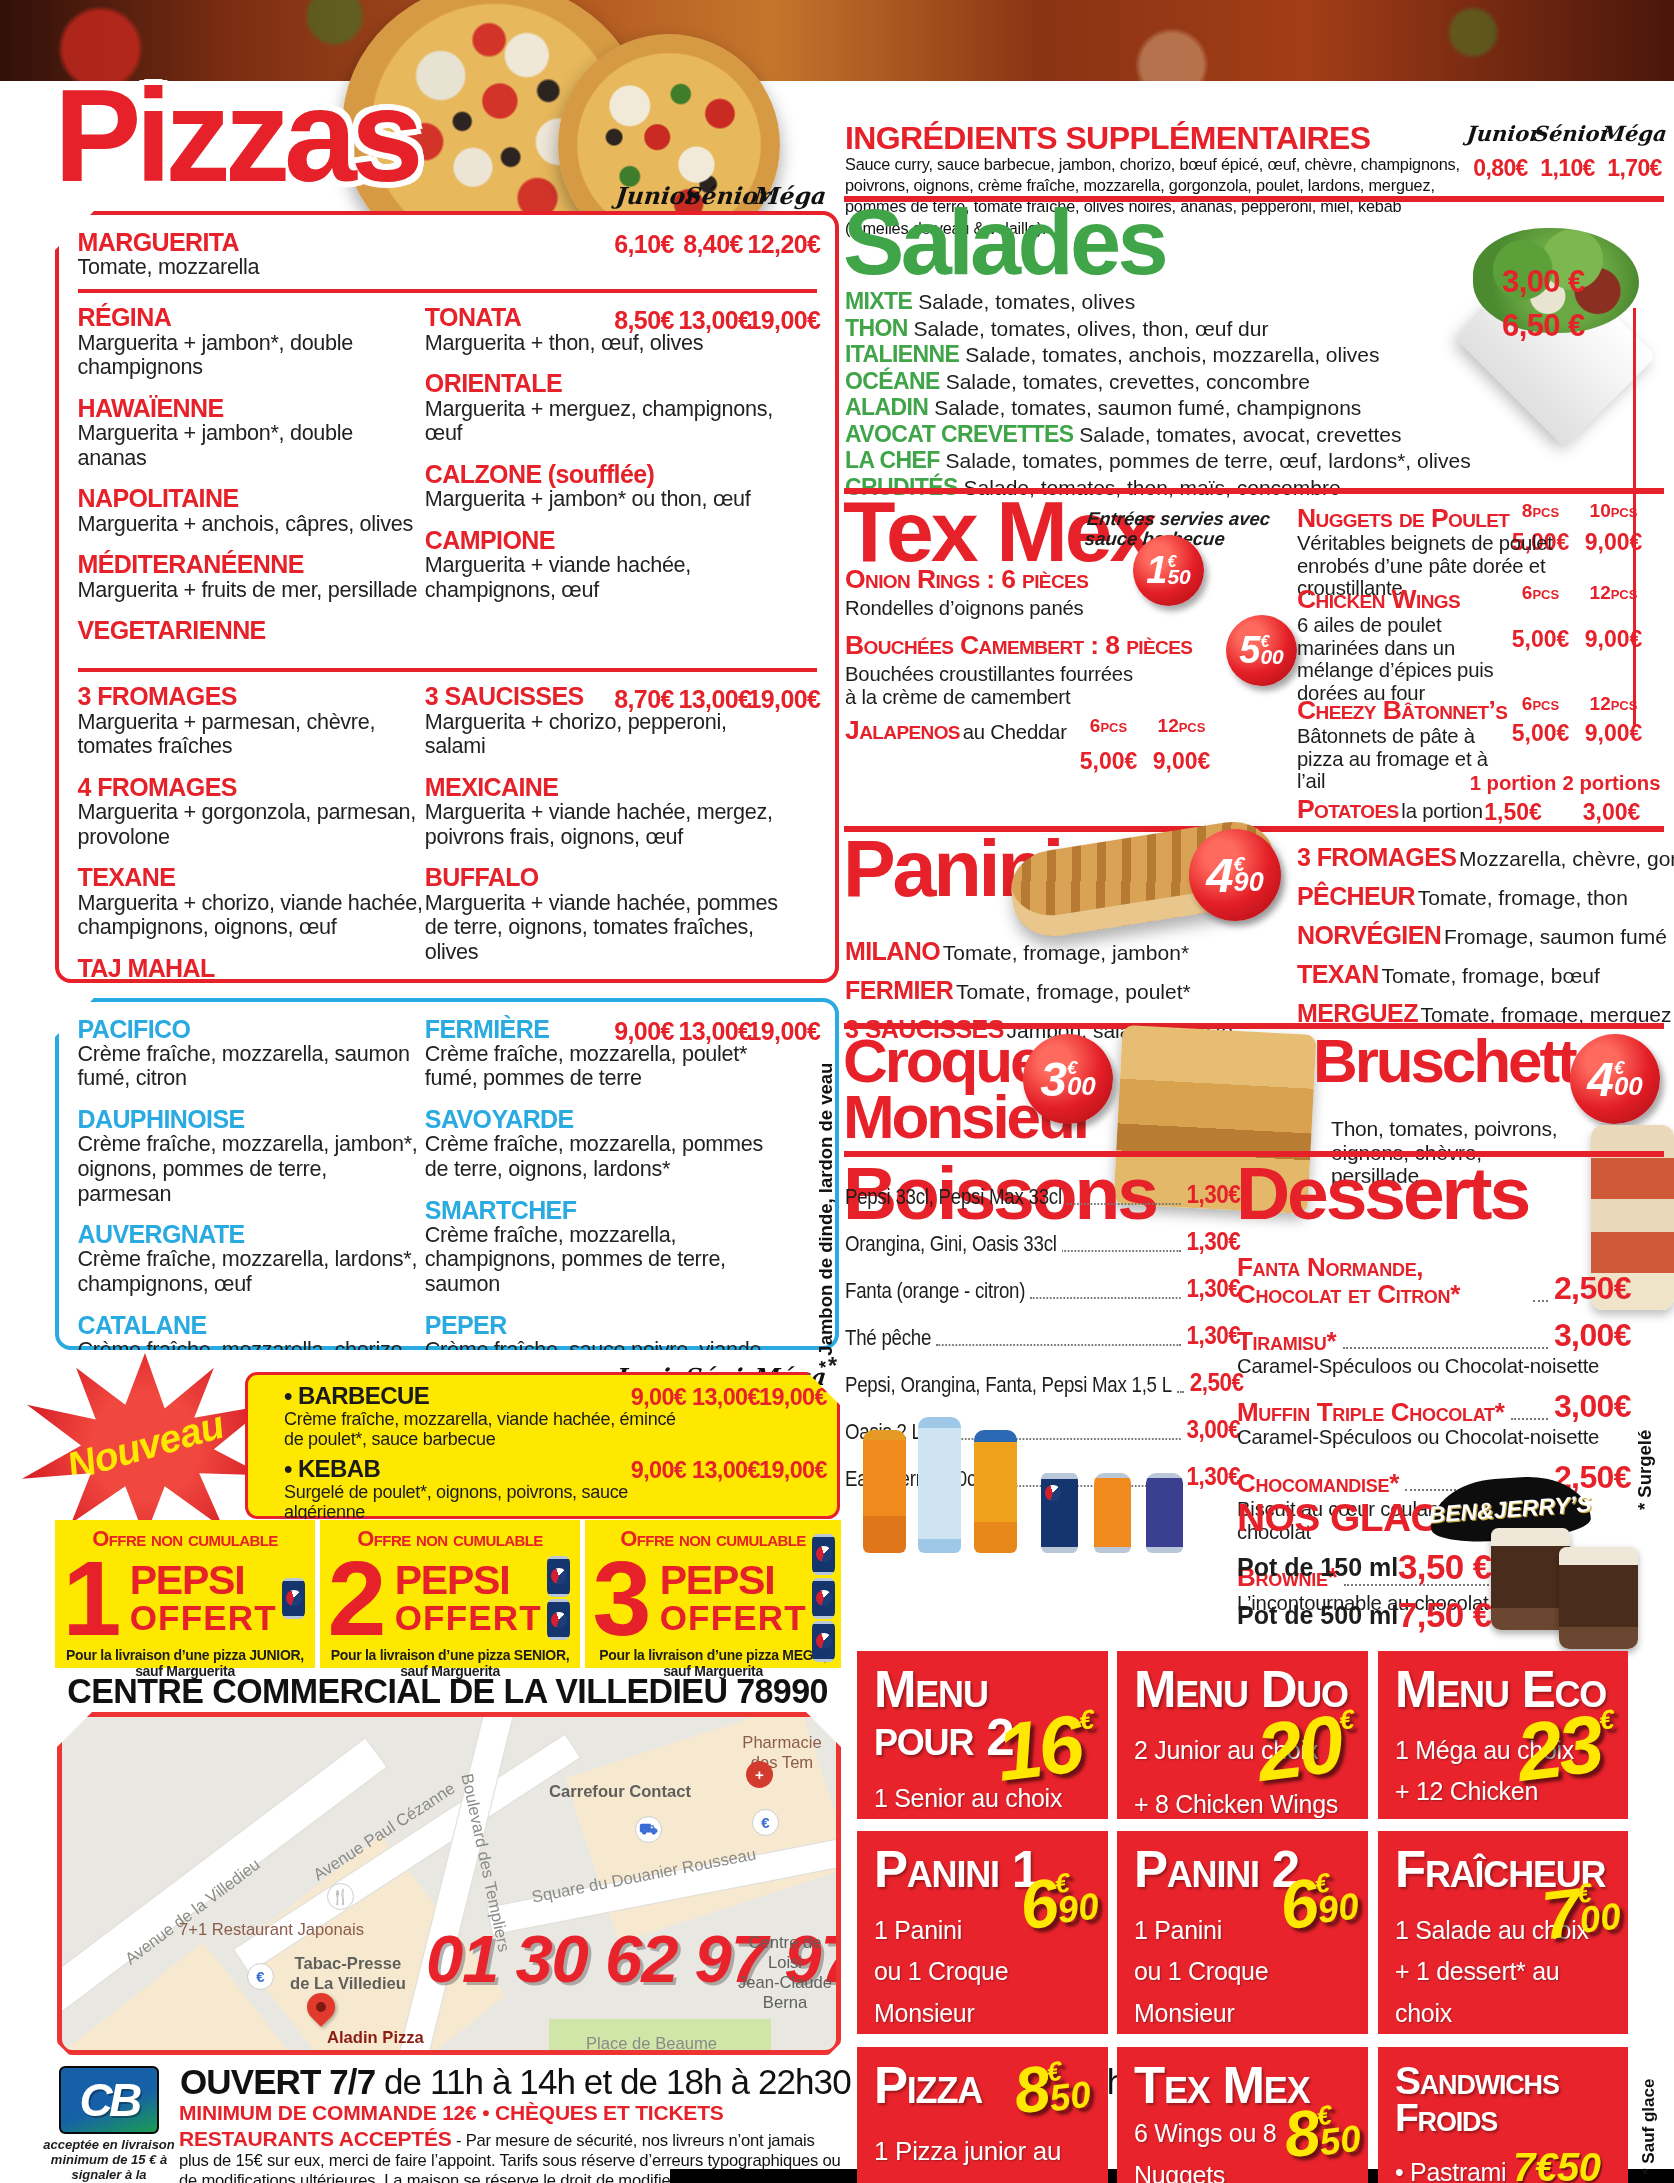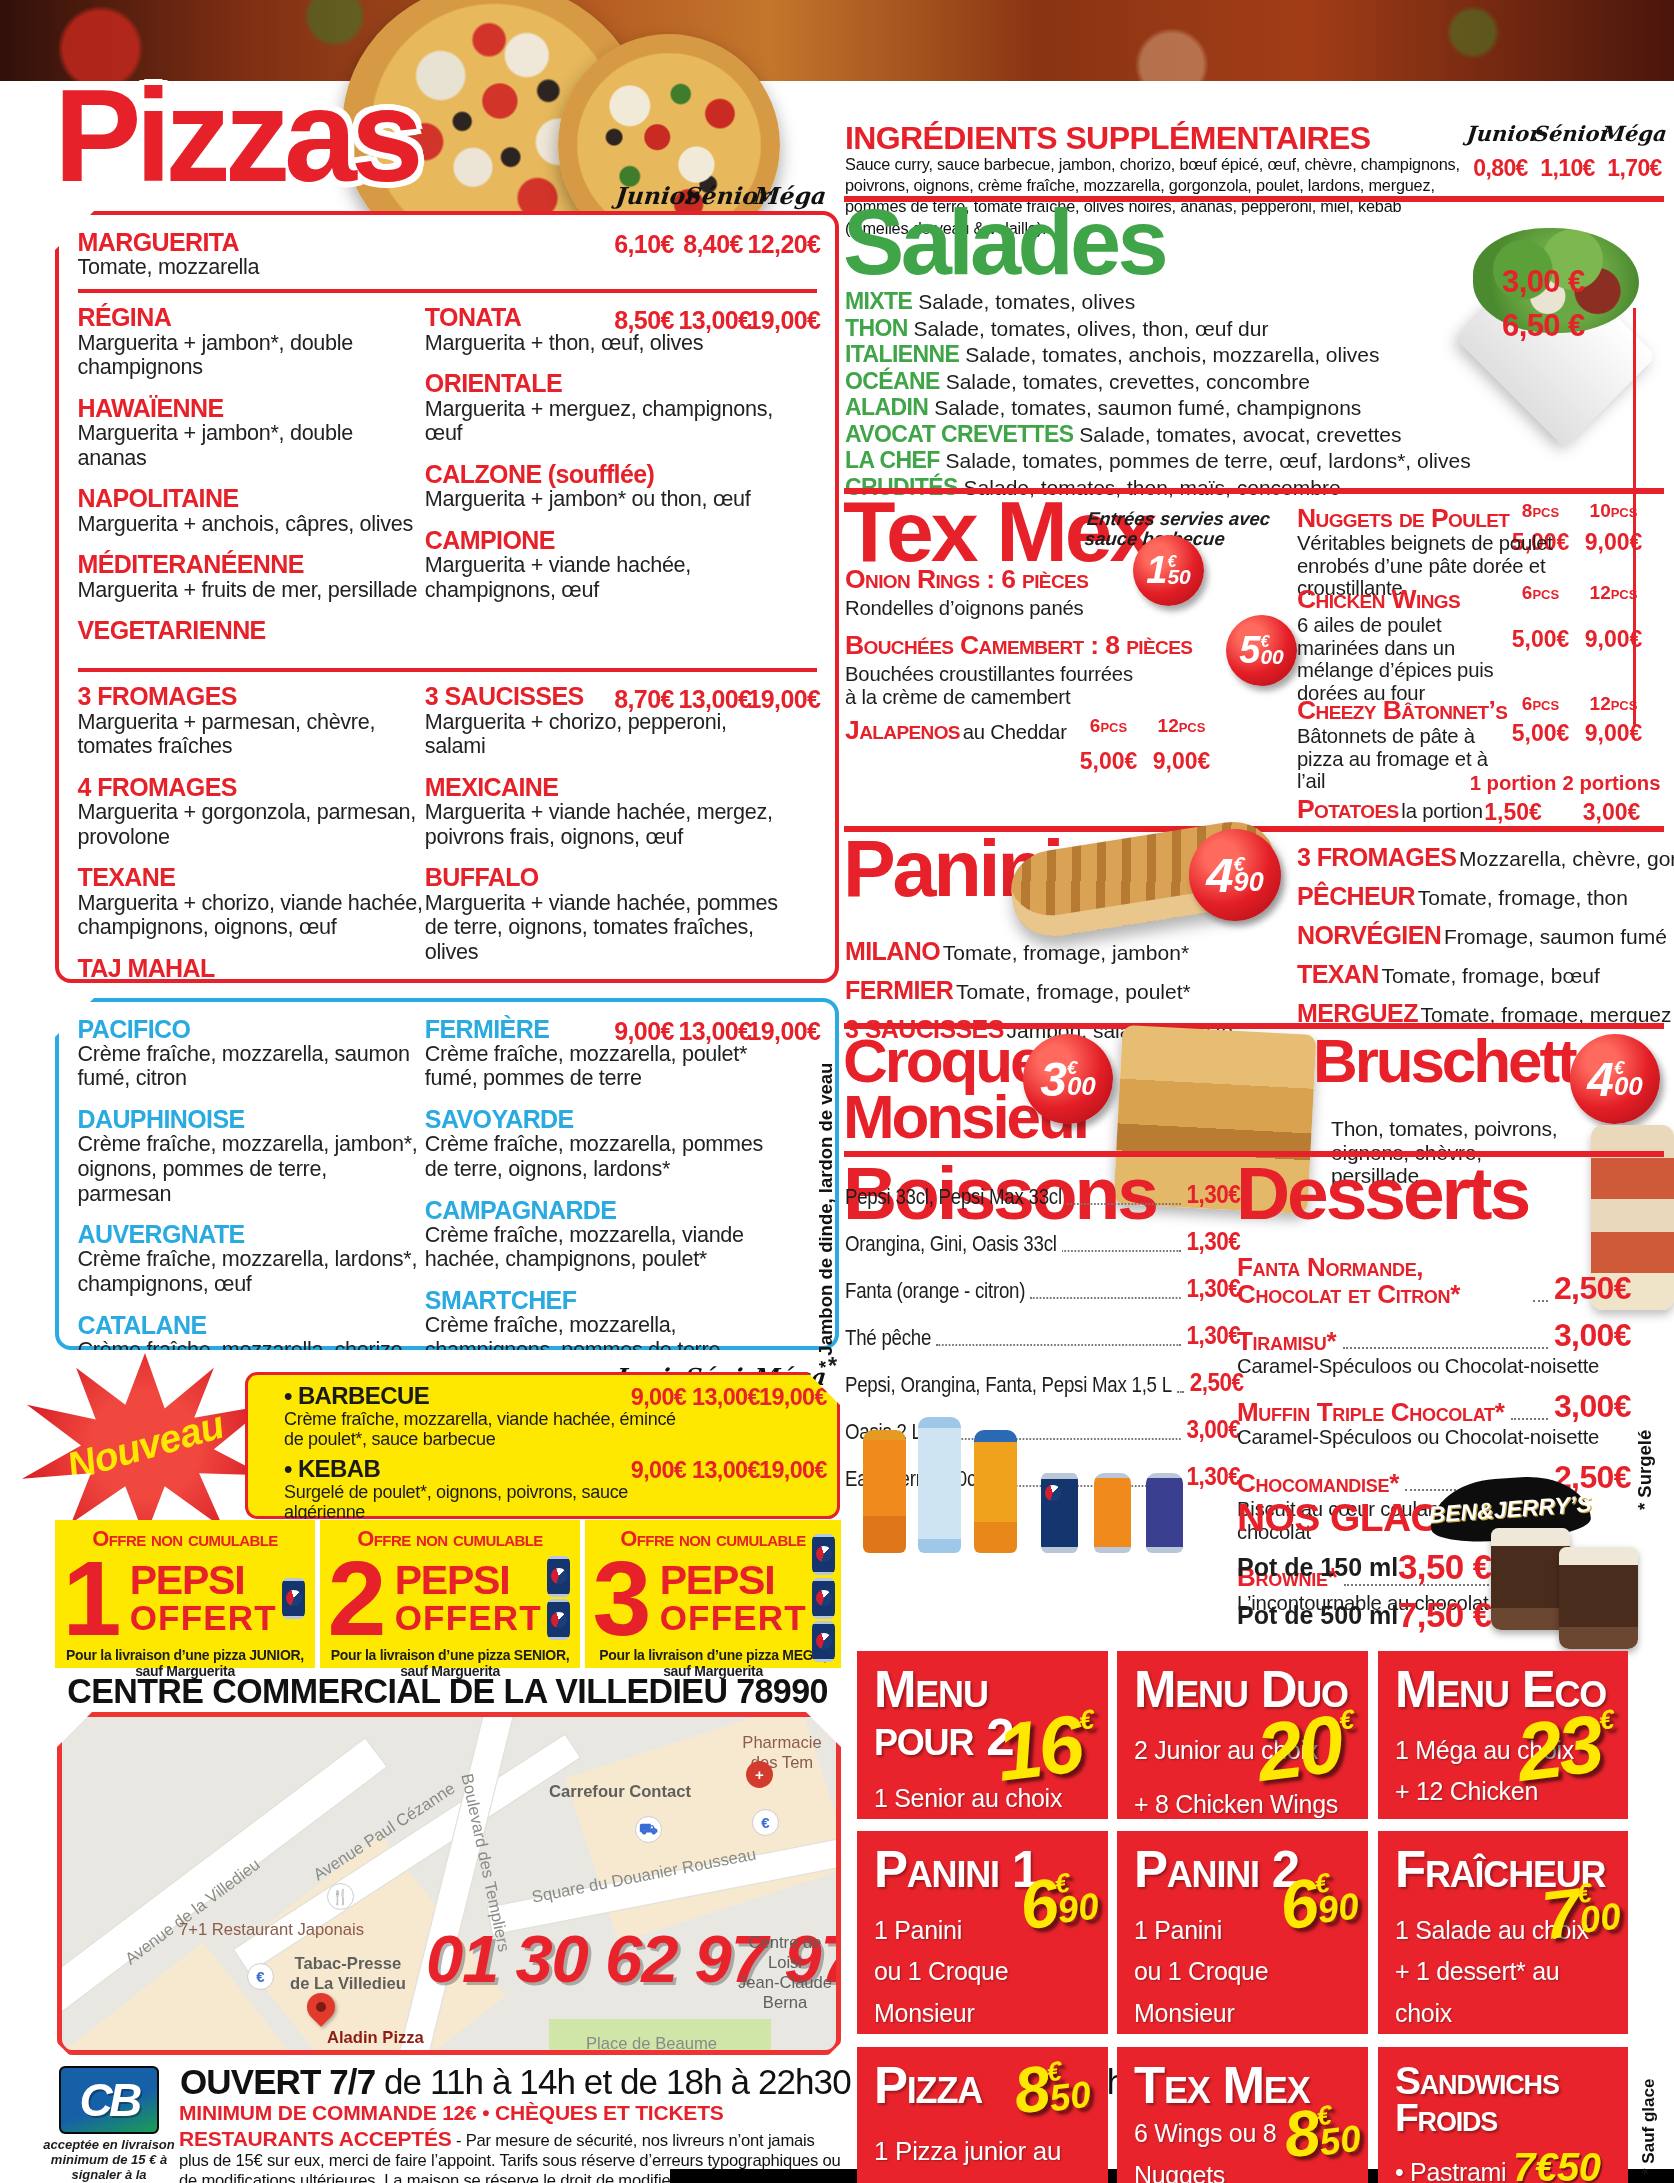--- a/index.html
+++ b/index.html
@@ -351,24 +351,20 @@
       <div class="colR">
           <div class="pz">
             <div class="pz-name">FERMIÈRE</div>
             <div class="pz-desc">Crème fraîche, mozzarella, poulet* fumé, pommes de terre</div>
           </div>
           <div class="pz">
             <div class="pz-name">SAVOYARDE</div>
             <div class="pz-desc">Crème fraîche, mozzarella, pommes de terre, oignons, lardons*</div>
           </div>
           <div class="pz">
-            <div class="pz-name">CAMPAGNARDE</div>
-            <div class="pz-desc">Crème fraîche, mozzarella, viande hachée, champignons, poulet*</div>
-          </div>
-          <div class="pz">
             <div class="pz-name">SMARTCHEF</div>
             <div class="pz-desc">Crème fraîche, mozzarella, champignons, pommes de terre, saumon</div>
           </div>
           <div class="pz">
             <div class="pz-name">PEPER</div>
             <div class="pz-desc">Crème fraîche, sauce poivre, viande hachée, champignons, olives</div>
           </div>
         </div>
     </div>
   </div>

